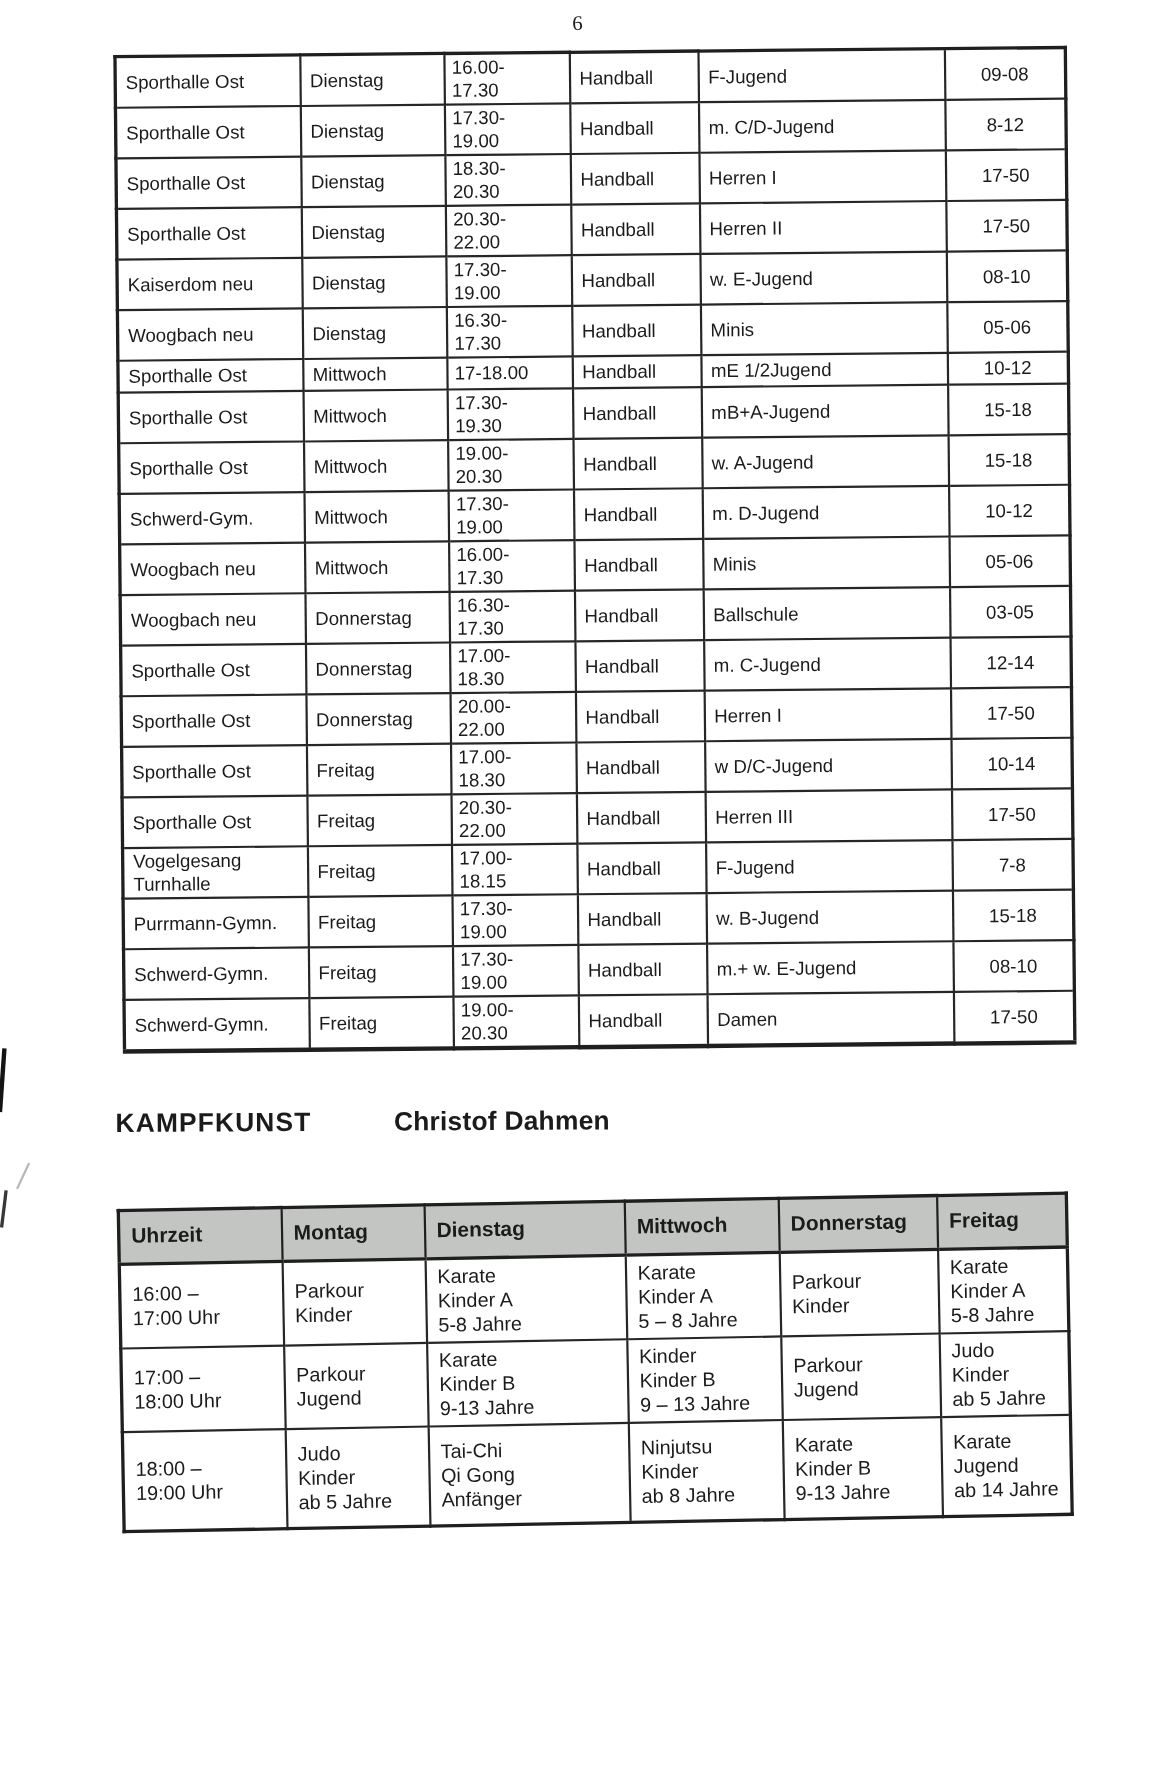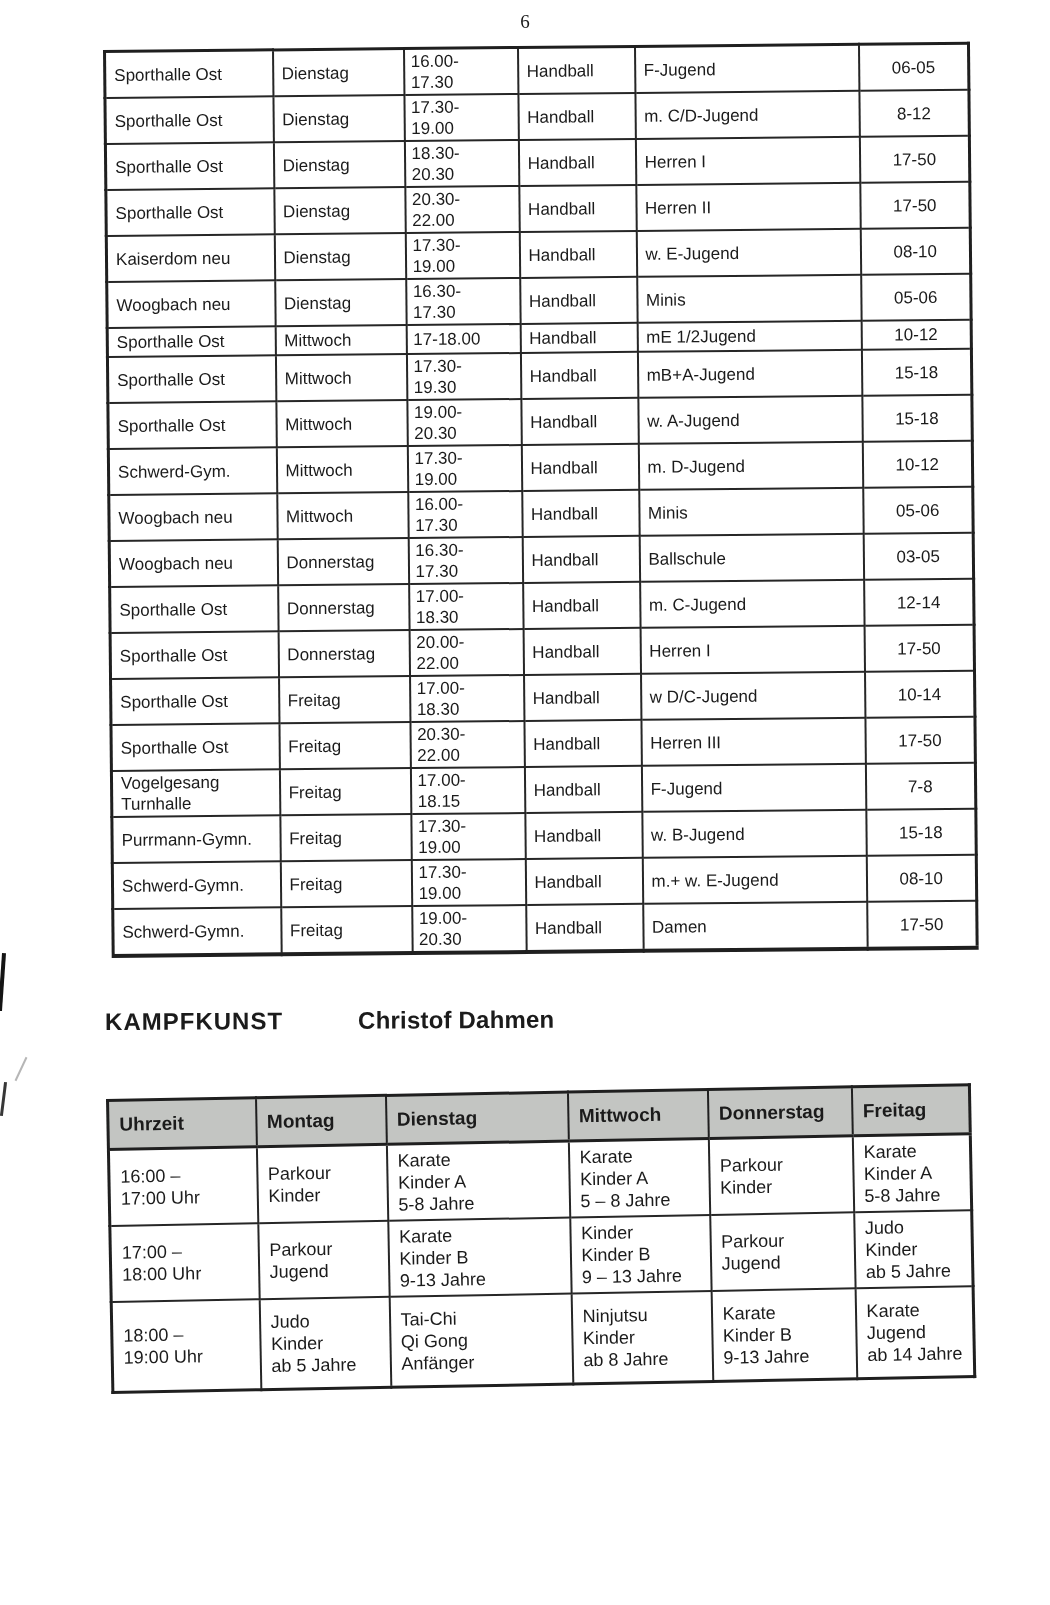--- a/index.html
+++ b/index.html
@@ -94,21 +94,21 @@
       <col style="width:110px">
   </colgroup>
   <tbody>
       <tr>
         <td>Sporthalle Ost</td>
         <td>Dienstag</td>
         <td>16.00-
 17.30</td>
         <td>Handball</td>
         <td>F-Jugend</td>
-        <td>06-05</td>
+        <td>09-08</td>
       </tr>
       <tr>
         <td>Sporthalle Ost</td>
         <td>Dienstag</td>
         <td>17.30-
 19.00</td>
         <td>Handball</td>
         <td>m. C/D-Jugend</td>
         <td>8-12</td>
       </tr>

